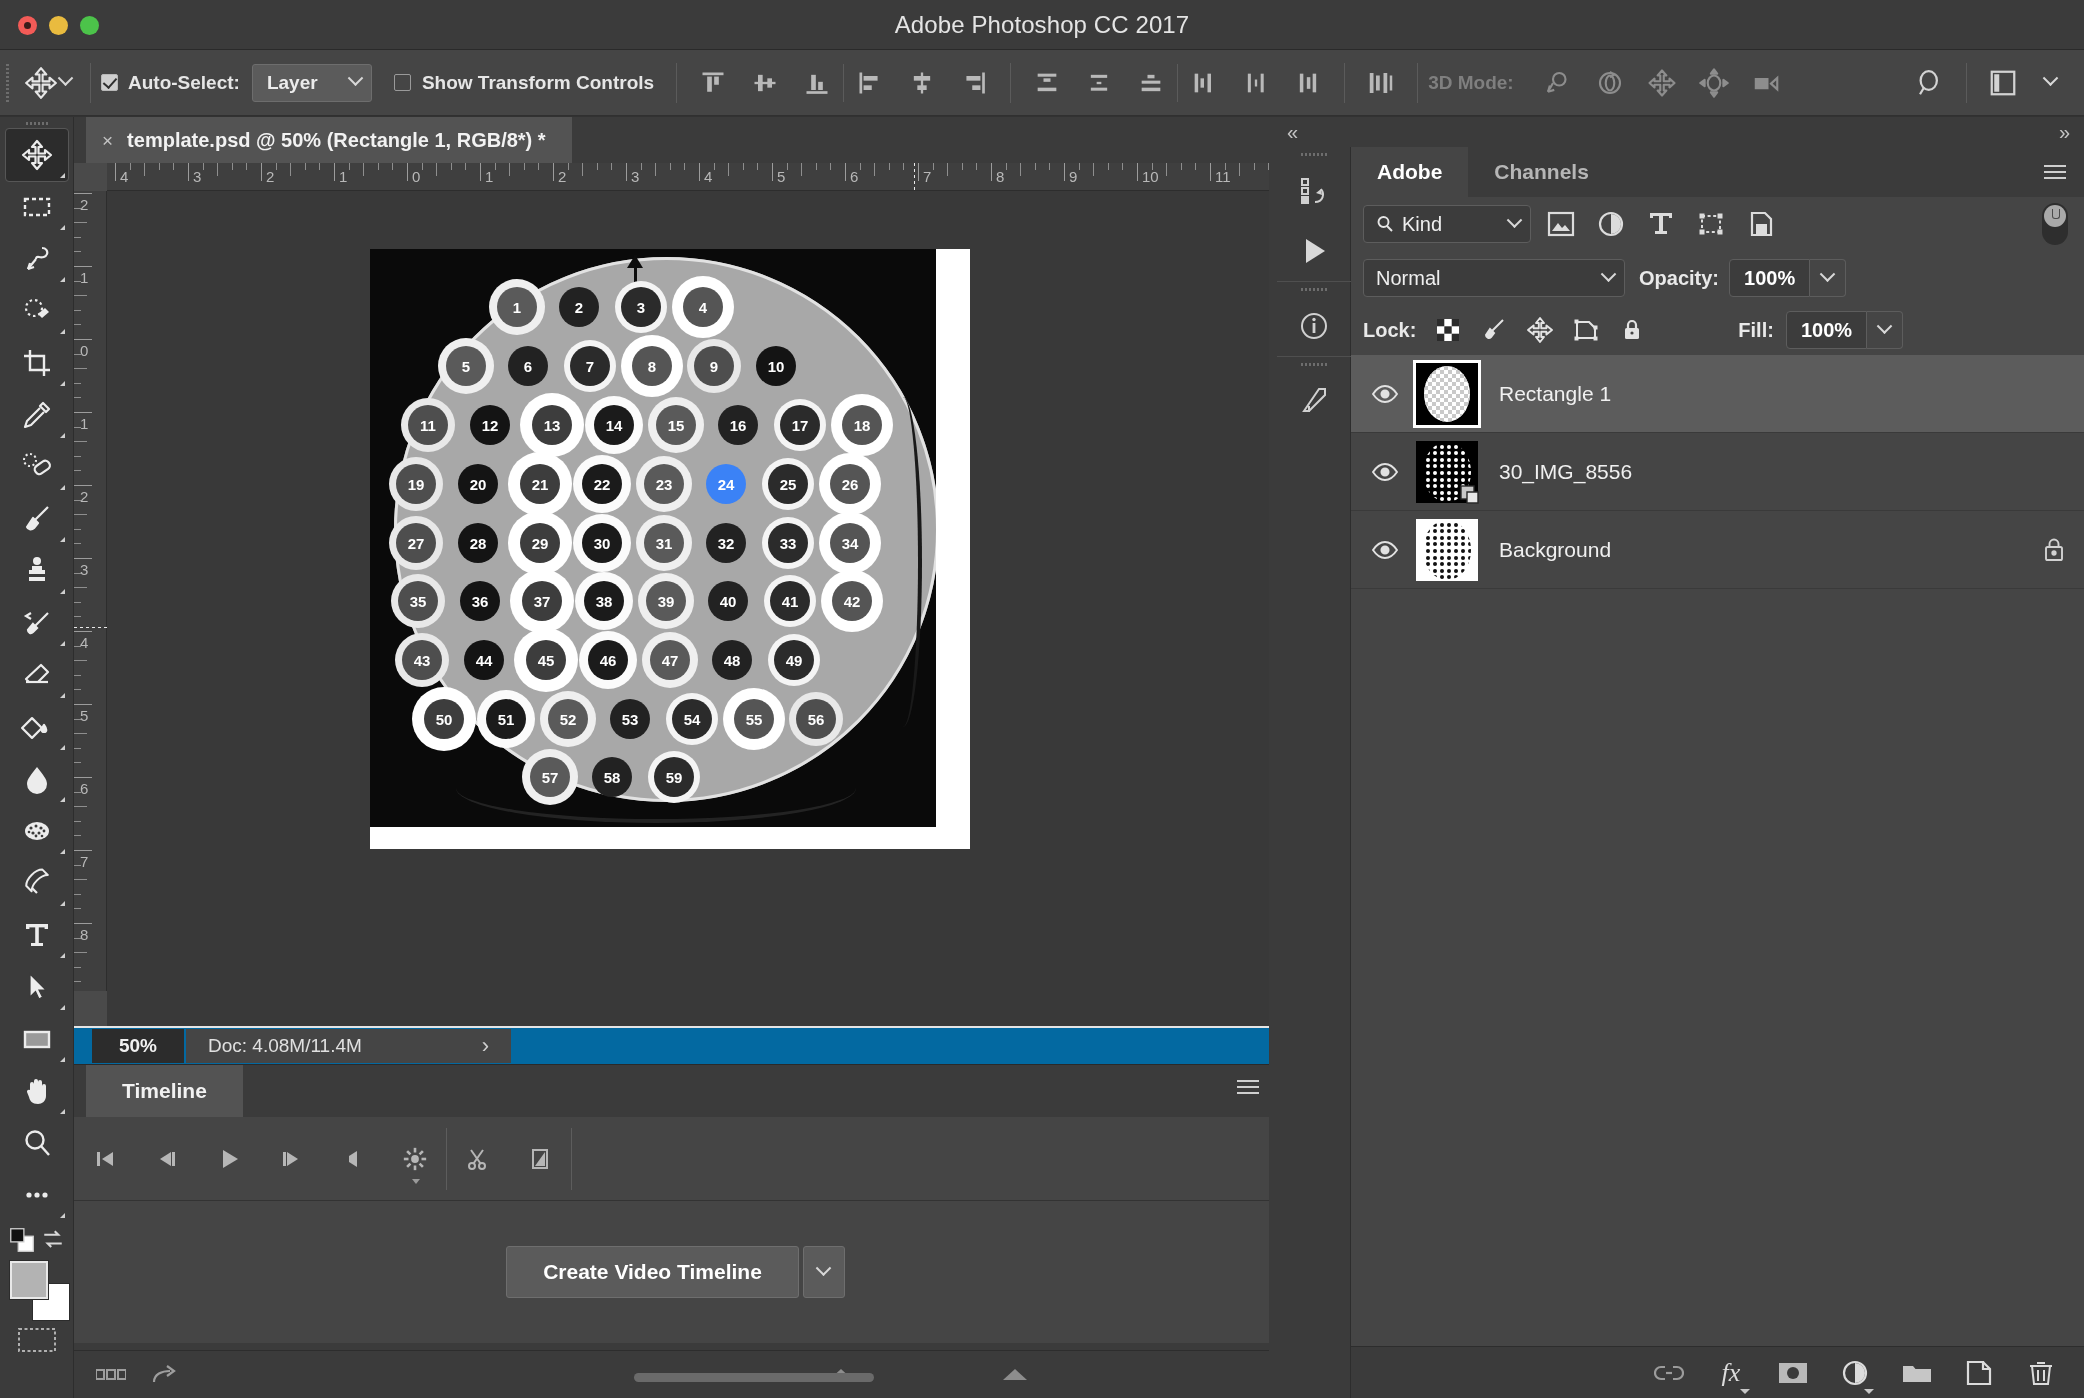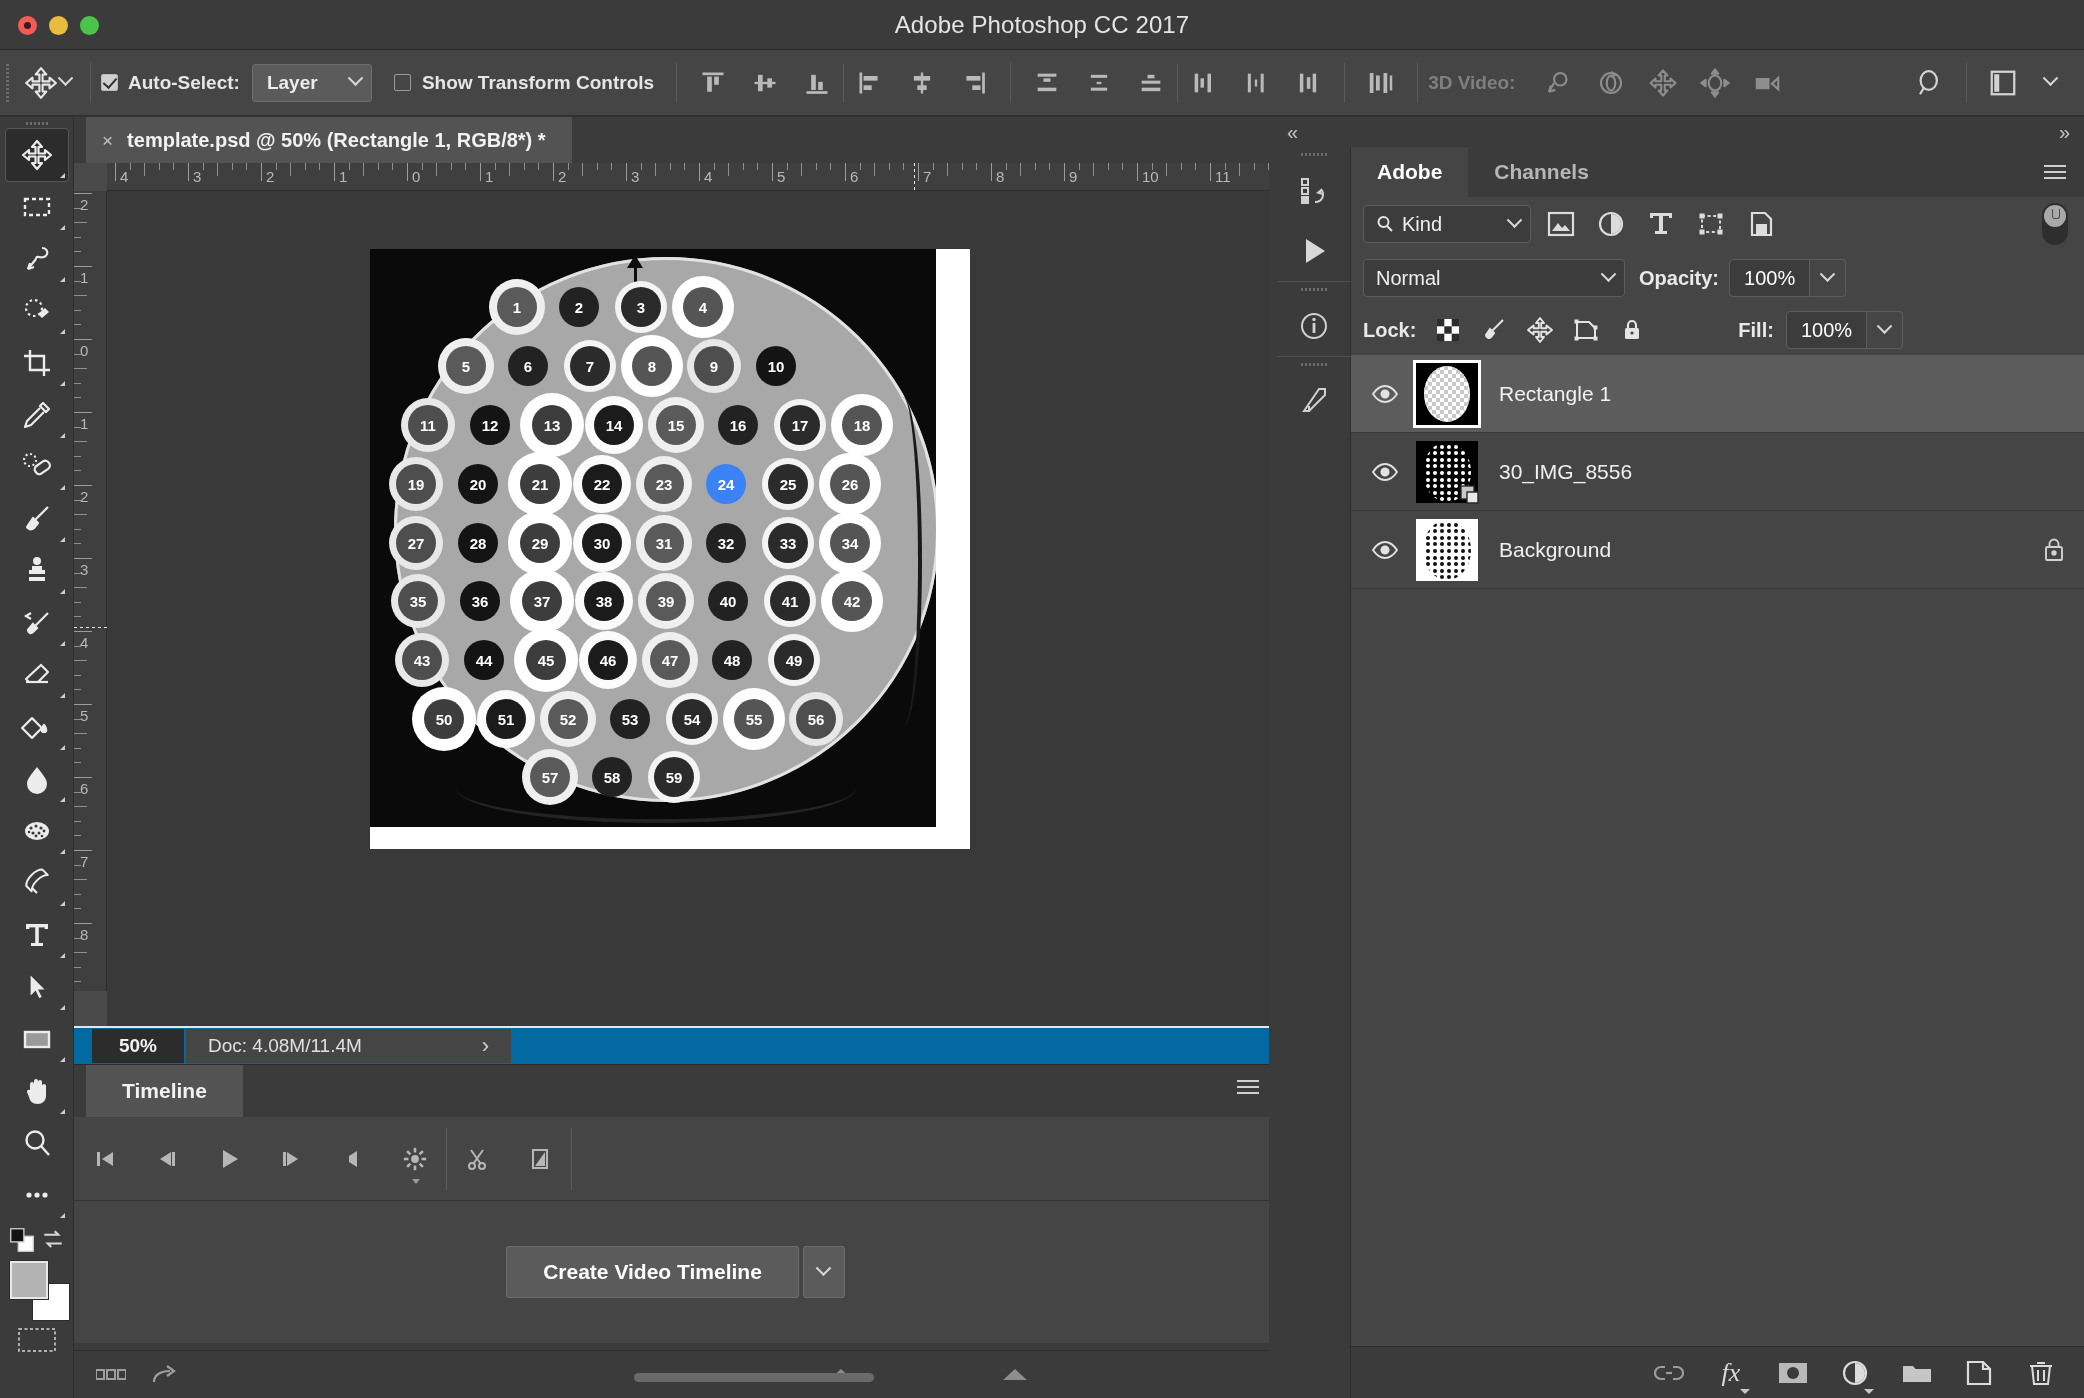--- a/index.html
+++ b/index.html
@@ -188,21 +188,21 @@
   .toggle-pill{width:26px;height:42px;border-radius:13px;background:#2e2e2e;position:relative;margin-left:auto;margin-right:6px;}
   .toggle-pill::after{content:"";position:absolute;left:2px;top:2px;width:22px;height:22px;border-radius:50%;background:#a9a9a9;}
   .toggle-pill::before{content:"";position:absolute;left:10px;top:6px;width:6px;height:9px;
     border:1.5px solid #4a4a4a;border-top:none;border-radius:0 0 3px 3px;z-index:2;}
 
   .blendrow{height:54px;display:flex;align-items:center;padding:0 10px 0 12px;gap:10px;}
   .blend-select{width:262px;height:38px;background:#3c3c3c;border:1px solid #5d5d5d;border-radius:4px;
     display:flex;align-items:center;justify-content:space-between;padding:0 10px 0 12px;color:#efefef;font-size:20px;}
   .op-label{color:#e9e9e9;font-size:20px;font-weight:bold;margin-left:4px;}
   .num-field{height:38px;background:#3c3c3c;border:1px solid #5d5d5d;border-radius:4px 0 0 4px;
-    display:flex;align-items:center;justify-content:center;padding:0 14px;color:#ffffff;font-size:20px;font-weight:normal;}
+    display:flex;align-items:center;justify-content:center;padding:0 14px;color:#ffffff;font-size:20px;font-weight:bold;}
   .num-caret{height:38px;width:36px;background:#454545;border:1px solid #5d5d5d;border-left:none;border-radius:0 4px 4px 0;
     display:flex;align-items:center;justify-content:center;}
 
   .lockrow{height:50px;display:flex;align-items:center;padding:0 10px 0 12px;gap:6px;}
   .lock-label{color:#e9e9e9;font-size:20px;font-weight:bold;margin-right:6px;}
   .lock-btn{width:40px;height:38px;display:flex;align-items:center;justify-content:center;}
 
   .layerlist{position:absolute;left:0;top:208px;width:733px;height:991px;background:#454545;overflow:hidden;}
   .layer{height:78px;display:flex;align-items:center;border-bottom:1px solid #3a3a3a;padding-left:8px;}
   .layer.selected{background:#5c5c5c;}
@@ -370,21 +370,21 @@
       <svg width="30" height="30" viewBox="0 0 24 24">
           <rect x="3" y="4" width="3" height="16" fill="#b9b9b9"></rect>
           <rect x="8" y="6" width="3" height="12" fill="#b9b9b9"></rect>
           <rect x="14" y="4" width="3" height="16" fill="#b9b9b9"></rect>
           <rect x="19" y="6" width="2" height="12" fill="#b9b9b9"></rect>
         </svg>
     </div>
 
     <div class="ob-sep"></div>
 
-    <span class="ob-label" style="color:#7f7f7f;margin-right:18px;">3D Video:</span>
+    <span class="ob-label" style="color:#7f7f7f;margin-right:18px;">3D Mode:</span>
     <div class="align-btn">
       <svg width="30" height="30" viewBox="0 0 24 24" fill="none" stroke="#8d8d8d" stroke-width="1.7">
         <circle cx="13" cy="9" r="5"></circle>
           <path d="M8 12 L4 19"></path>
           <path d="M4 19 l5 -1.5"></path>
           <path d="M4 19 l1.5 -5"></path>
       </svg>
     </div>
     <div class="align-btn">
       <svg width="30" height="30" viewBox="0 0 24 24" fill="none" stroke="#8d8d8d" stroke-width="1.7">

